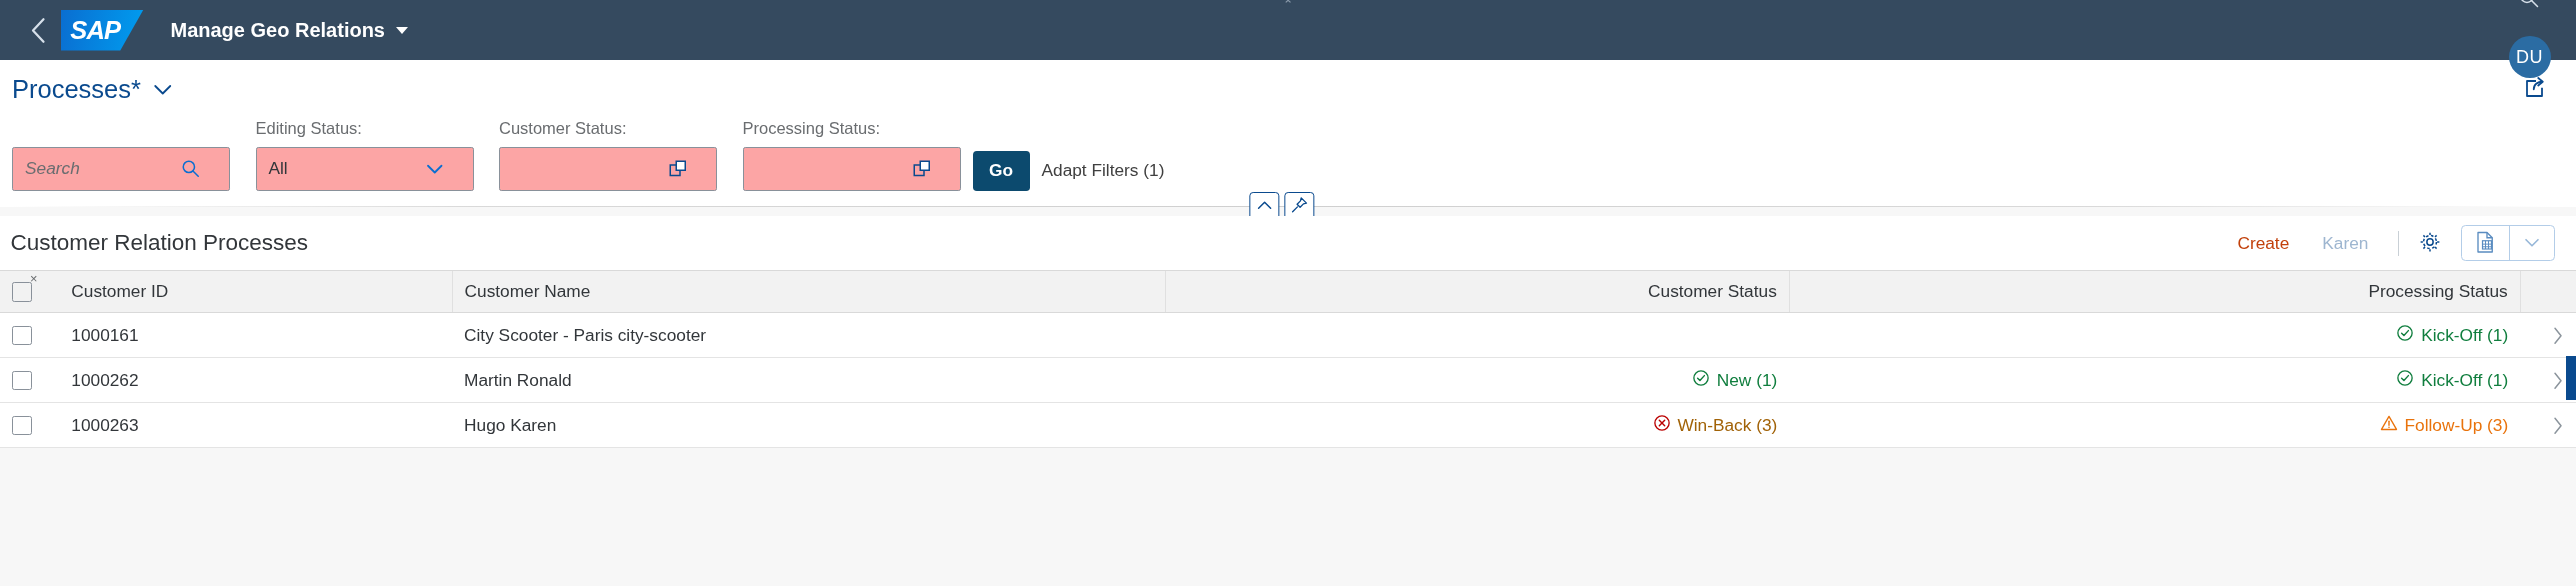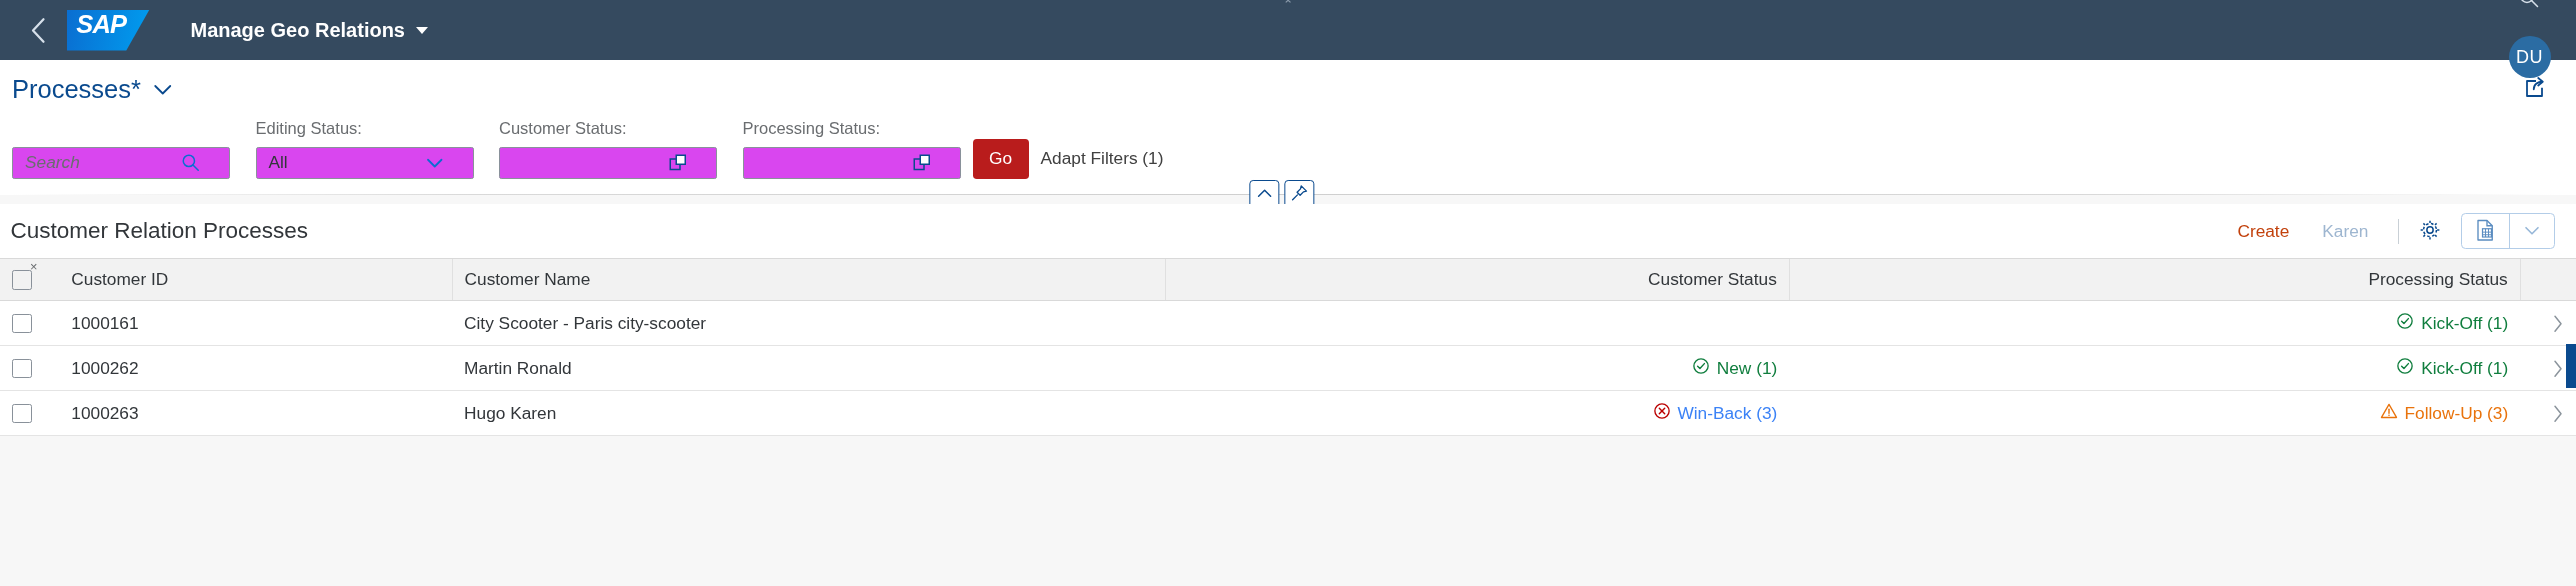--- a/index.html
+++ b/index.html
@@ -19,42 +19,42 @@
     padding: 0 25.5px 0 16.5px;
     position: relative;
   }
   .shell-back {
     width: 44px; height: 44px;
     display: flex; align-items: center; justify-content: center;
     cursor: pointer;
   }
   .shell-back svg { display: block; }
   .sap-logo {
-    margin-left: 6px;
+    margin-left: 0;
     width: 83px; height: 41px;
     position: relative;
-    display: flex; justify-content: center;
+    display: flex; align-items: center; justify-content: center;
     cursor: pointer;
   }
   .sap-logo .logo-shape {
     position: absolute; inset: 0;
     background: linear-gradient(100deg, #0a6ed1 0%, #009ef0 100%);
     clip-path: polygon(0 0, 100% 0, 72% 100%, 0 100%);
   }
   .sap-logo .logo-text {
     position: relative;
     color: #ffffff;
     font-size: 25.5px;
     font-weight: bold;
     font-style: italic;
     letter-spacing: -0.8px;
     margin-right: 13.5px;
   }
   .shell-title {
-    margin-left: 41px;
+    margin-left: 27px;
     color: #ffffff;
     font-size: 20px;
     font-weight: bold;
     display: flex;
     align-items: center;
     gap: 10.5px;
     cursor: pointer;
   }
   .shell-title .caret {
     width: 0; height: 0;
@@ -135,23 +135,23 @@
   }
   .filter-field { display: flex; flex-direction: column; }
   .filter-label {
     color: #6a6d70;
     font-size: 16.5px;
     margin-bottom: 8.3px;
     height: 19.5px;
   }
   .filter-label.empty { visibility: hidden; }
   .fld {
-    height: 32px;
+    height: 44px;
     border: 0.8px solid #89919a;
-    background: #d946ef;
+    background: #fca5a5;
     border-radius: 2.3px;
     display: flex;
     align-items: center;
     padding: 0 27px 0 12px;
     position: relative;
   }
   .fld input {
     border: none; outline: none;
     background: transparent;
     font-family: "Liberation Sans", sans-serif;
@@ -168,27 +168,27 @@
     cursor: pointer;
     width: 22.5px; height: 22.5px;
     flex-shrink: 0;
   }
   .w-search { width: 218px; }
   .w-editing { width: 218px; }
   .w-wide { width: 218px; }
 
   .go-btn {
     height: 40px;
-    background: #b91c1c;
+    background: #0c4a6e;
     color: #ffffff;
     border: none;
     border-radius: 3.8px;
     font-family: "Liberation Sans", sans-serif;
     font-size: 17.3px;
-    font-weight: normal;
+    font-weight: bold;
     padding: 0 16.5px;
     cursor: pointer;
   }
   .adapt-link {
     color: #404040;
     font-size: 17.3px;
     cursor: pointer;
     height: 40px;
     display: flex; align-items: center;
     white-space: nowrap;
@@ -349,21 +349,21 @@
     line-height: 1;
   }
   .status {
     display: inline-flex;
     align-items: center;
     gap: 6.8px;
     font-size: 17.3px;
     white-space: nowrap;
   }
   .status.pos { color: #107e3e; }
-  .status.neg { color: #3b82f6; justify-content: flex-end; }
+  .status.neg { color: #a16207; justify-content: flex-end; }
   .status.warn { color: #e9730c; }
   .nav-chev {
     display: flex; align-items: center; justify-content: flex-end;
     cursor: pointer;
   }
   .scroll-thumb {
     position: absolute;
     right: 0;
     width: 10.5px;
     background: #0a4a8e;

